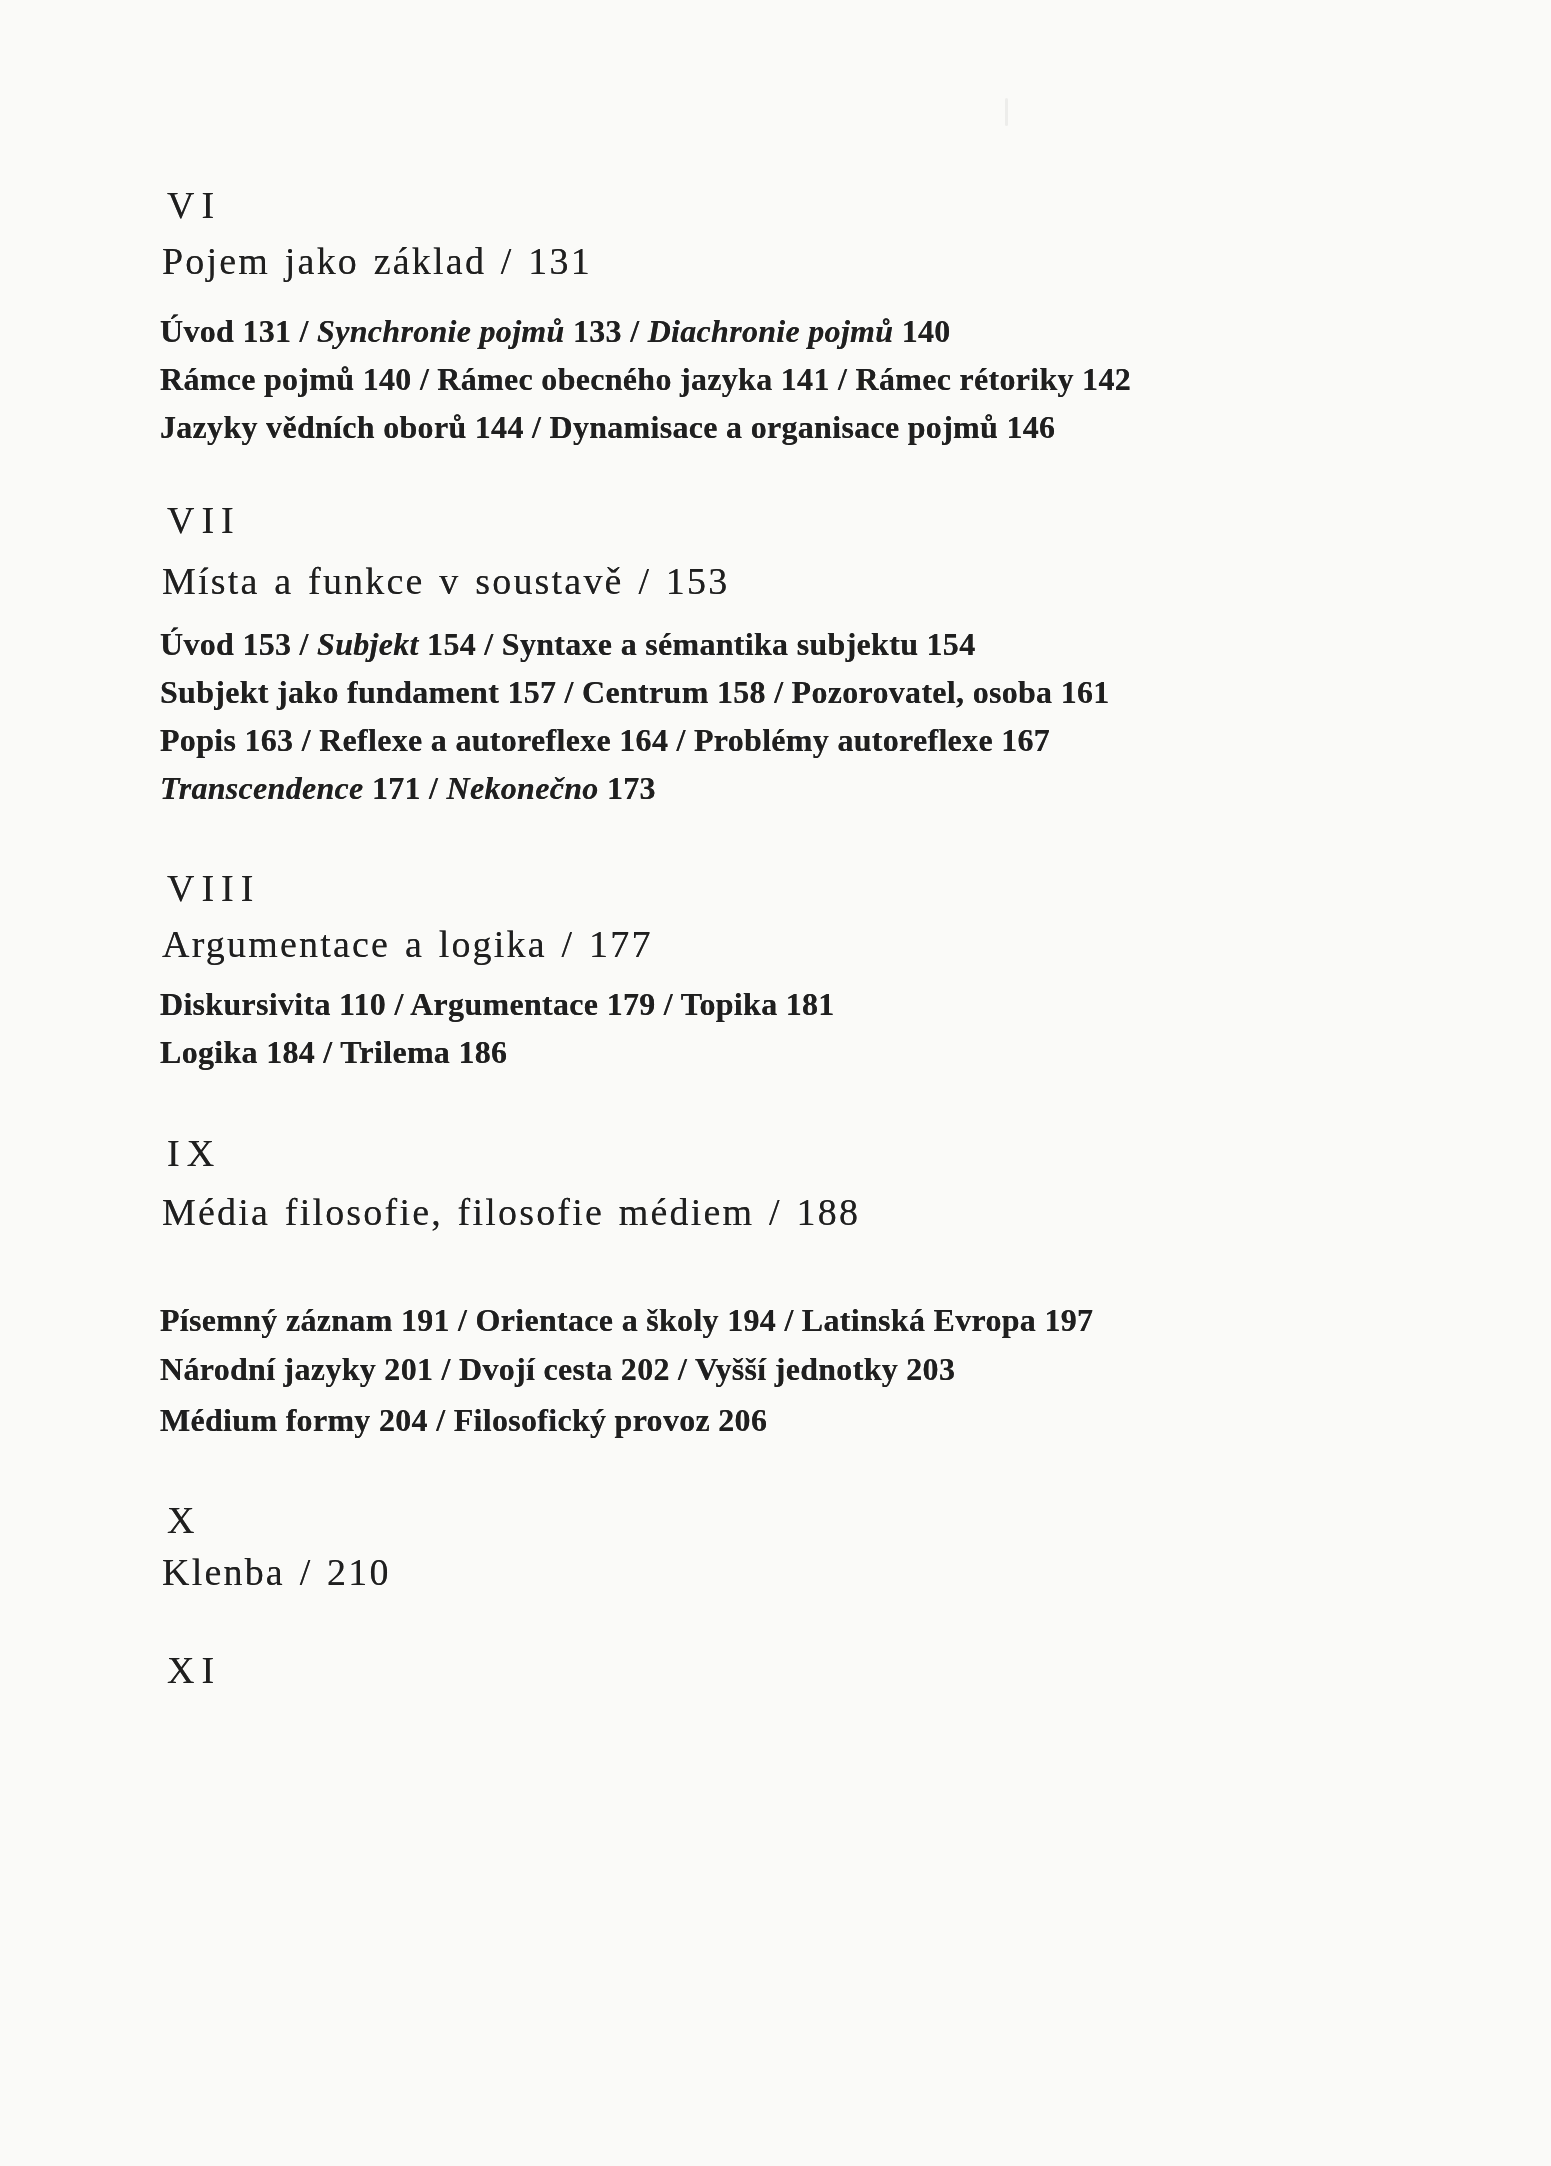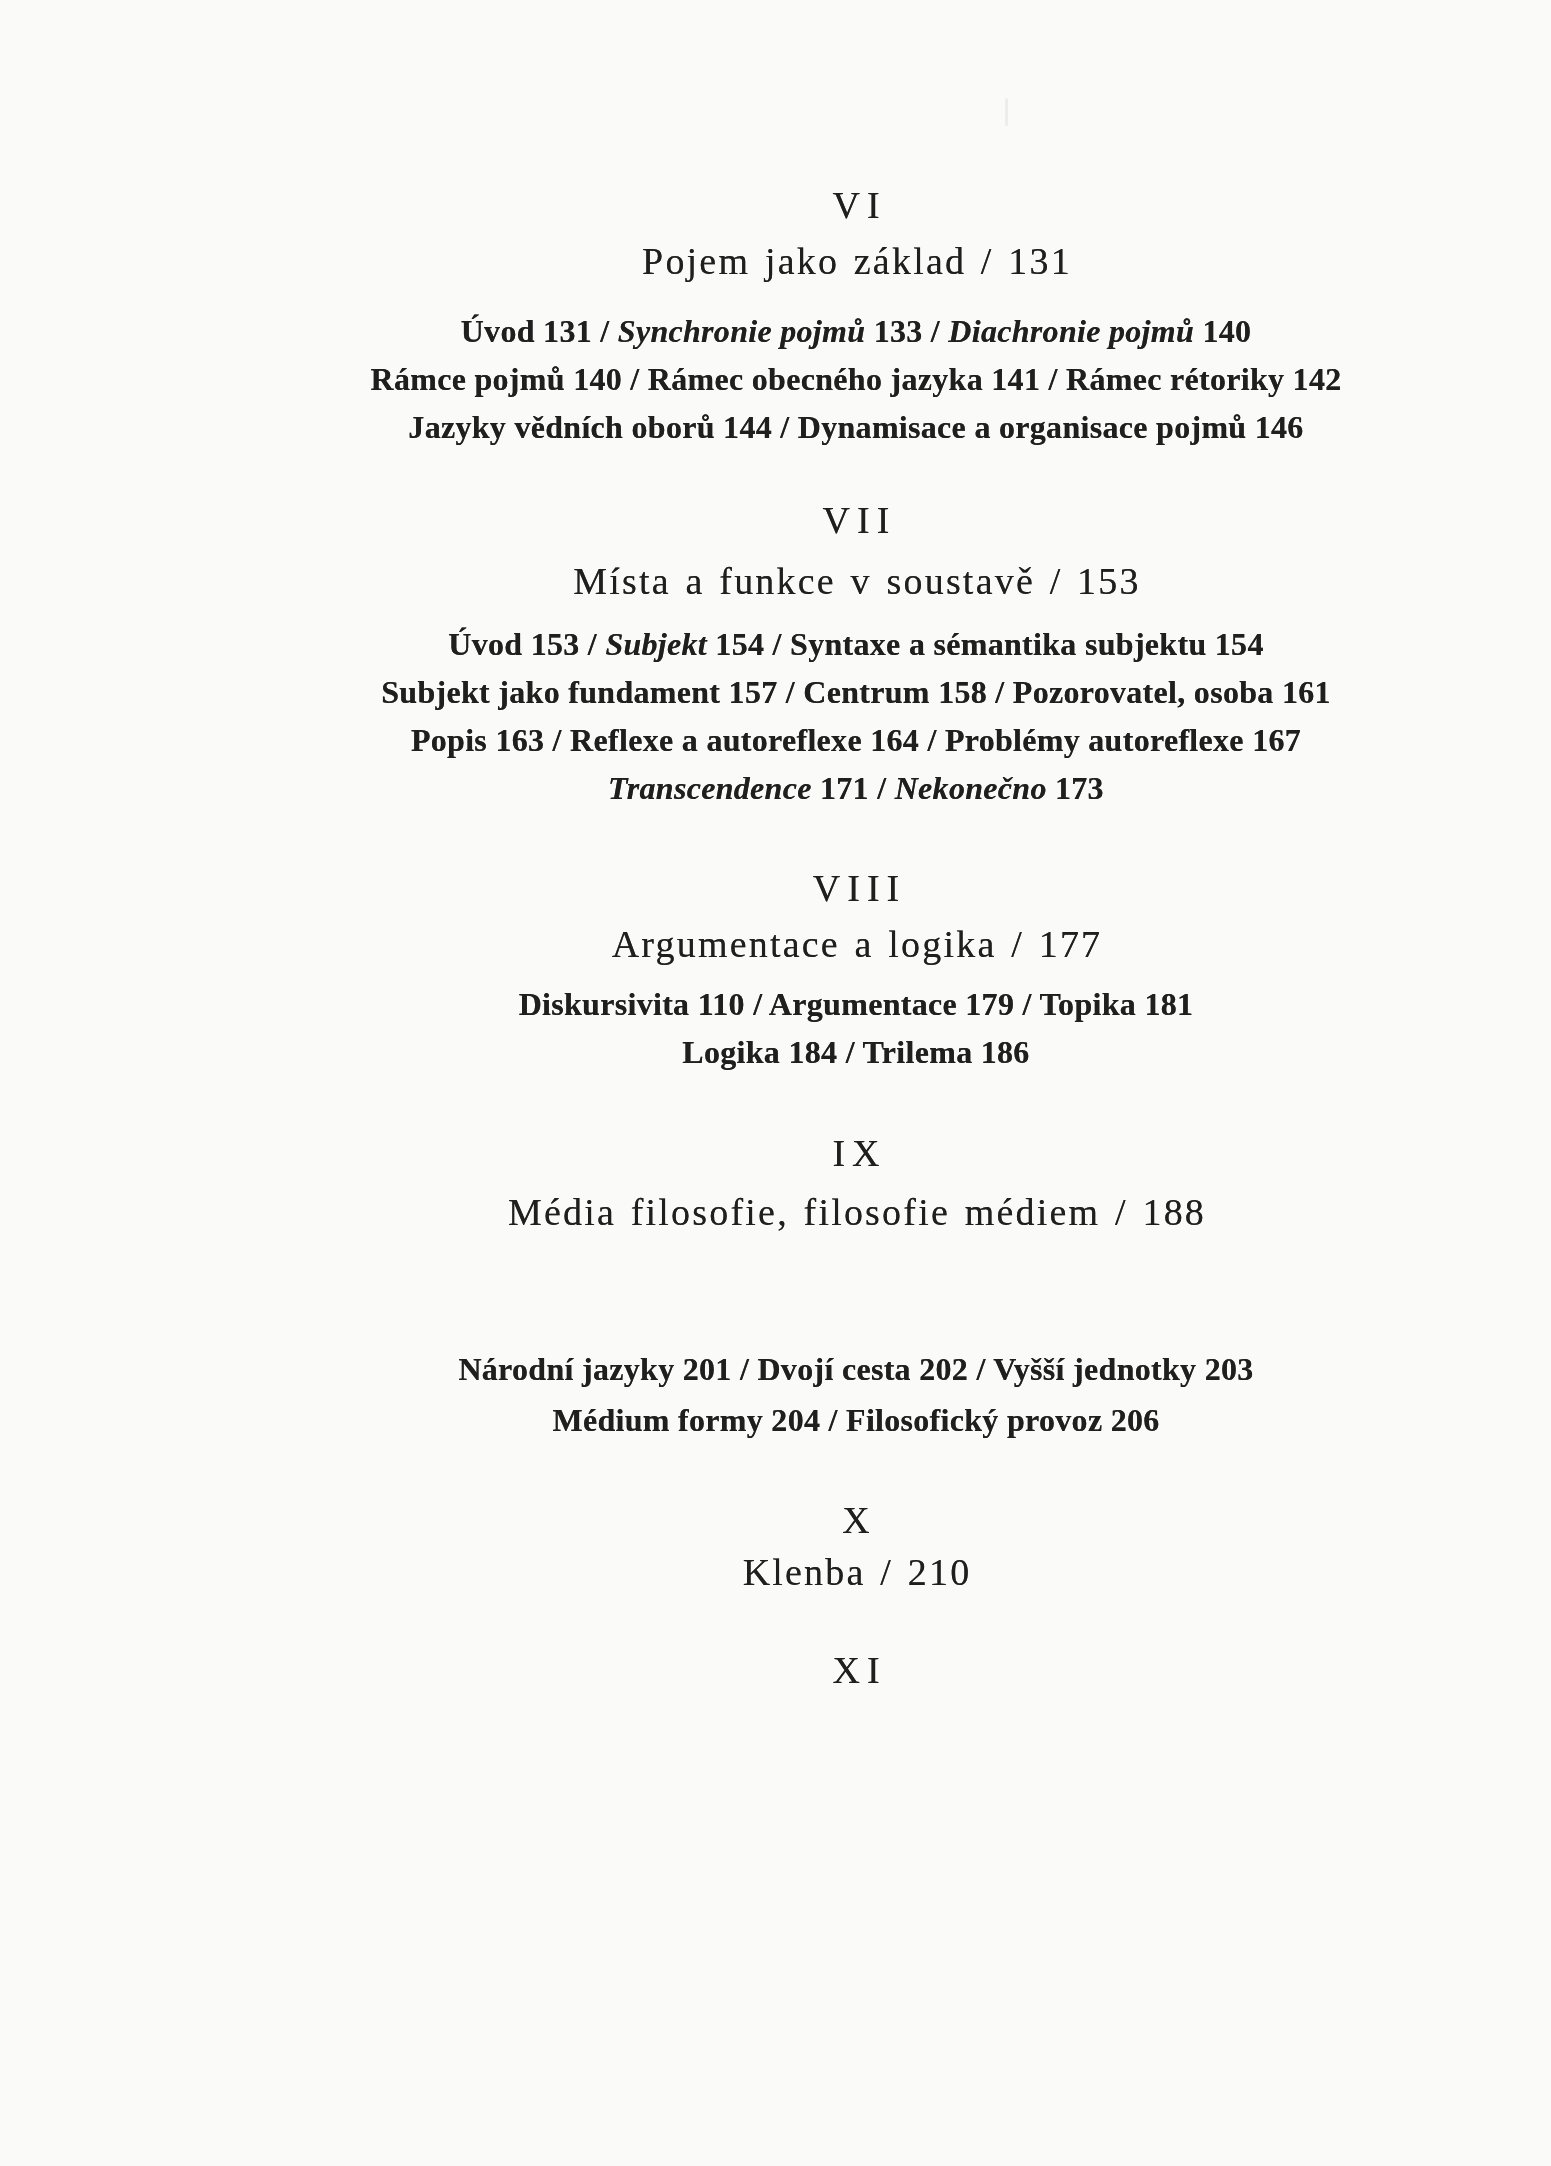--- a/index.html
+++ b/index.html
@@ -13,21 +13,20 @@
     height: 2166px;
     background: #fafaf8;
     overflow: hidden;
     font-family: "Liberation Serif", "DejaVu Serif", serif;
     color: #1f1f1f;
   }
   .line {
     position: absolute;
     left: 160px;
     width: 1392px;
-    text-align: center;
     transform: translateY(-50%);
     white-space: nowrap;
     text-shadow: 0 0 0.5px rgba(25,25,25,0.75);
   }
   .roman {
     font-size: 38px;
     letter-spacing: 7px;
     text-indent: 7px;
   }
   .title {
@@ -74,20 +73,21 @@
   <div class="line sub" style="top:740px"><span>Popis 163 / Reflexe a autoreflexe 164 / Problémy autoreflexe 167</span></div>
   <div class="line sub" style="top:788px"><span class="it">Transcendence</span><span> 171 / </span><span class="it">Nekonečno</span><span> 173</span></div>
 
   <div class="line roman" style="top:888px">VIII</div>
   <div class="line title" style="top:944px">Argumentace a logika / 177</div>
   <div class="line sub" style="top:1004px"><span>Diskursivita 110 / Argumentace 179 / Topika 181</span></div>
   <div class="line sub" style="top:1052px"><span>Logika 184 / Trilema 186</span></div>
 
   <div class="line roman" style="top:1153px">IX</div>
   <div class="line title" style="top:1212px">Média filosofie, filosofie médiem / 188</div>
+  <div class="line sub" style="top:1320px"><span>Písemný záznam 191 / Orientace a školy 194 / Latinská Evropa 197</span></div>
   <div class="line sub" style="top:1369px"><span>Národní jazyky 201 / Dvojí cesta 202 / Vyšší jednotky 203</span></div>
   <div class="line sub" style="top:1420px"><span>Médium formy 204 / Filosofický provoz 206</span></div>
 
   <div class="line roman" style="top:1520px">X</div>
   <div class="line title" style="top:1572px">Klenba / 210</div>
 
   <div class="line roman" style="top:1670px">XI</div>
 
 
 </div>

